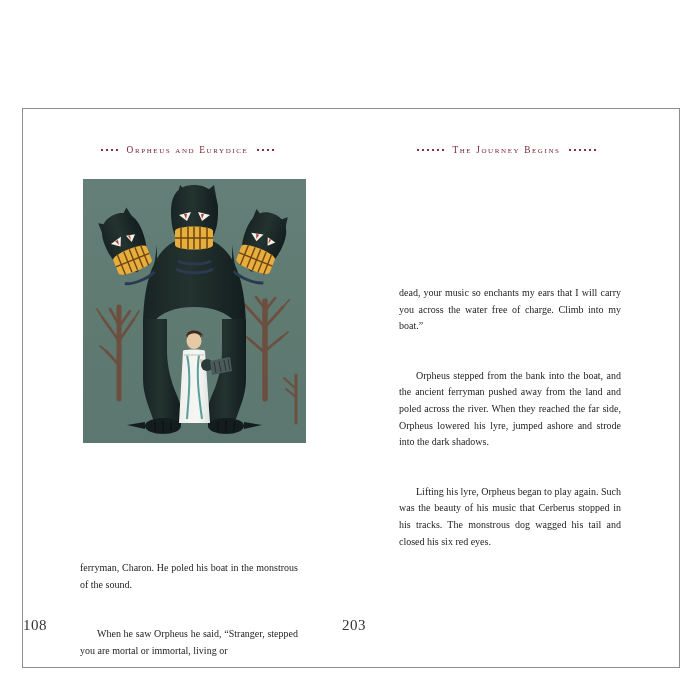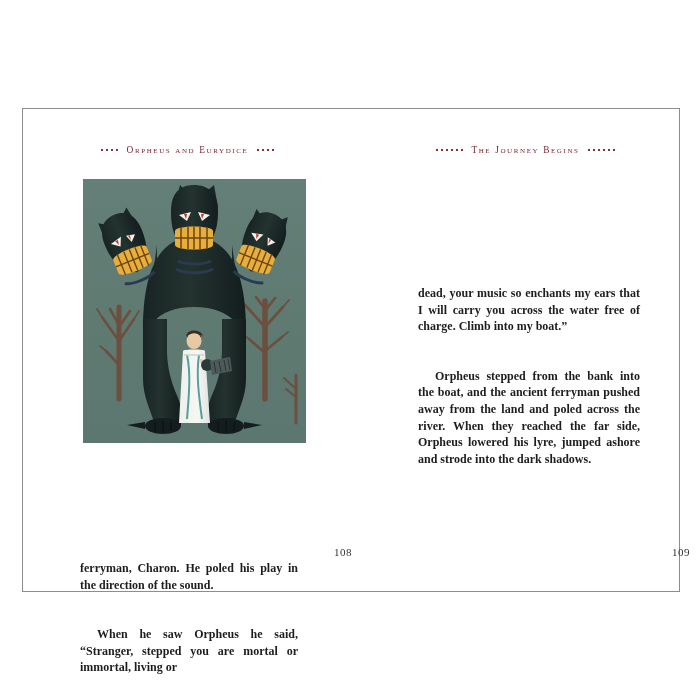--- a/index.html
+++ b/index.html
@@ -12,35 +12,35 @@
     height: 700px;
     font-family: "Liberation Serif", serif;
     overflow: hidden;
   }
 
   #book-spread {
     position: absolute;
     left: 22px;
     top: 108px;
     width: 658px;
-    height: 484px;
+    height: 560px;
     background: #ffffff;
     border: 1px solid #8d8d8d;
     box-sizing: border-box;
     box-shadow: 0 0 0 1px #fdfdfd inset;
   }
 
   .page {
     position: absolute;
     top: 0;
     height: 100%;
     box-sizing: border-box;
   }
   .page-left  { left: 0;   width: 329px; }
-  .page-right { left: 338px; width: 329px; }
+  .page-right { left: 319px; width: 329px; }
 
   
   .running-head {
     position: absolute;
     top: 36px;
     left: 0;
     width: 100%;
     text-align: center;
     color: #7d2530;
     font-family: "Liberation Serif", serif;
@@ -70,40 +70,39 @@
     margin: 0 1.6px;
     vertical-align: middle;
   }
 
   
   .body-col {
     position: absolute;
     left: 57px;
     width: 218px;
     color: #1d1d1d;
-    font-size: 12px;
+    font-size: 10px;
     line-height: 16.6px;
     text-align: justify;
     font-family: "Liberation Serif", serif;
-    font-weight: bold;
   }
   .body-col p { margin: 0; text-indent: 0; }
   .body-col p.indent { text-indent: 17px; margin-top: 33px; }
 
   .left-body  { top: 451px; }
   .right-body { top: 176px; width: 222px; }
 
   
   .folio {
     position: absolute;
     bottom: 33px;
     left: 0;
     width: 100%;
-    text-align: right;
-    font-size: 11px;
+    text-align: left;
+    font-size: 15px;
     color: #333;
     letter-spacing: 0.5px;
   }
 
   
   .illustration {
     position: absolute;
     left: 60px;
     top: 70px;
     width: 223px;
@@ -263,34 +262,35 @@
           <path d="M124,186 m-6,0 a6,6 0 1,0 12,0 a6,6 0 1,0 -12,0" fill="#2a3a3a"></path>
           <path d="M127,182 L147,178 L149,192 L129,196 Z" fill="#4d5a5a"></path>
           <g stroke="#2a3535" stroke-width="1">
             <path d="M131,183 L133,194 M136,182 L138,193 M141,181 L143,192 M145,180 L147,191"></path>
           </g>
         </g>
       </svg>
     </div>
 
     <div class="body-col left-body">
-      <p>ferryman, Charon. He poled his play in the direction of the sound.</p>
+      <p>ferryman, Charon. He poled his boat in the monstrous of the sound.</p>
       <p class="indent">When he saw Orpheus he said, “Stranger, stepped you are mortal or immortal, living or</p>
     </div>
 
     <div class="folio">108</div>
   </div>
 
   <div class="page page-right">
 
     <div class="running-head">
       <span class="dots"><i></i><i></i><i></i><i></i><i></i><i></i></span><span class="head-text">The Journey Begins</span><span class="dots"><i></i><i></i><i></i><i></i><i></i><i></i></span>
     </div>
 
     <div class="body-col right-body">
       <p>dead, your music so enchants my ears that I will carry you across the water free of charge. Climb into my boat.”</p>
       <p class="indent">Orpheus stepped from the bank into the boat, and the ancient ferryman pushed away from the land and poled across the river. When they reached the far side, Orpheus lowered his lyre, jumped ashore and strode into the dark shadows.</p>
-    </div>
-
-    <div class="folio">109</div>
+      <p class="indent">Lifting his lyre, Orpheus began to play again. Such was the beauty of his music that Cerberus stopped in his tracks. The monstrous dog wagged his tail and closed his six red eyes.</p>
+    </div>
+
+    <div class="folio">203</div>
   </div>
 
 </div>
 
 </body></html>

